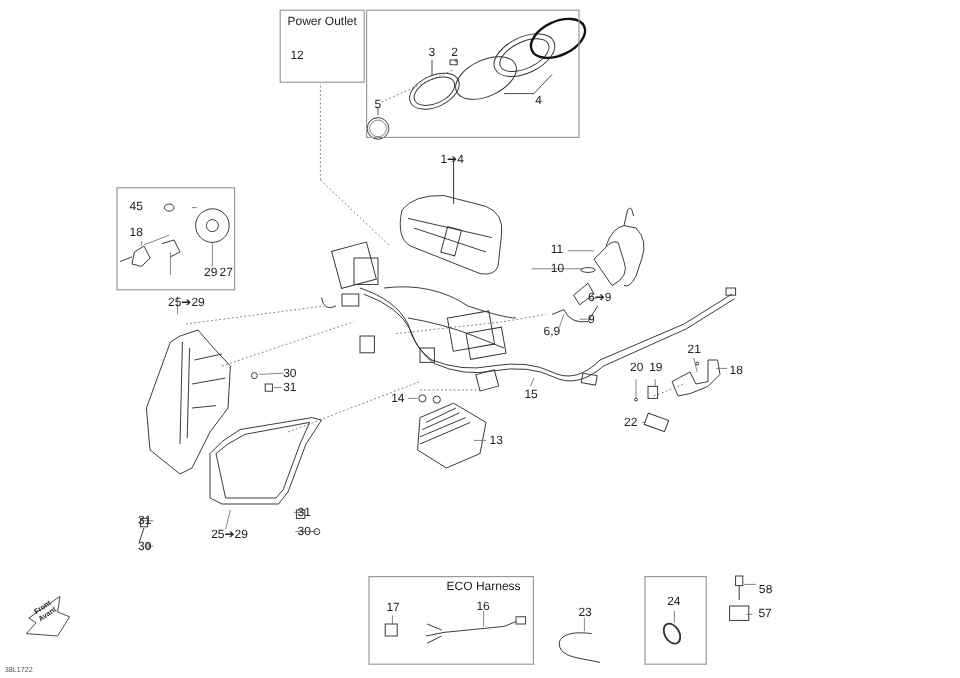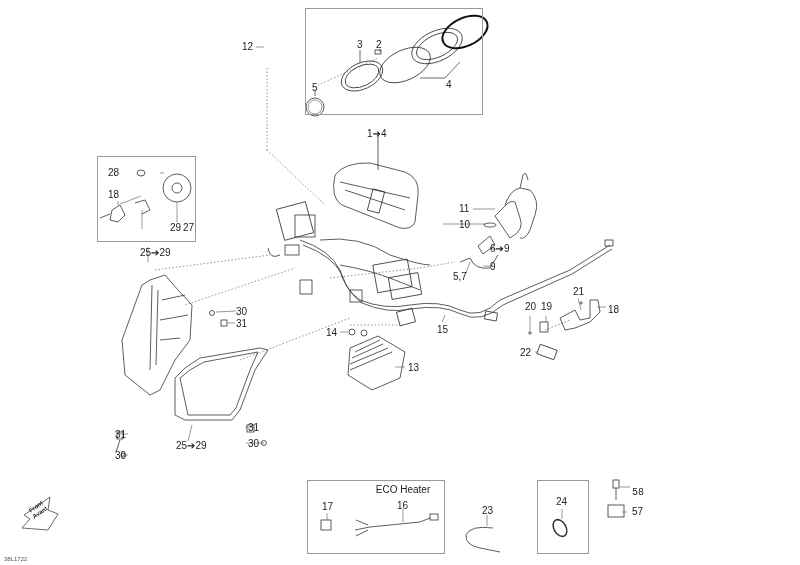--- a/index.html
+++ b/index.html
@@ -182,45 +182,48 @@
         <line x1="620" y1="487" x2="630" y2="487"></line>
         <line x1="627" y1="512" x2="622" y2="512"></line>
       </g>
 
       <g stroke="#444">
         <path d="M50 497 L48 510 L58 514 L48 530 L22 528 L30 519 L24 515 Z" fill="#fff"></path>
       </g>
     </g>
   </svg>
 
+  <div class="box" style="left:233px;top:8px;width:69px;height:59px;">
+    <div class="boxtitle" style="left:0;width:69px;top:4px;">Power Outlet</div>
+  </div>
   <div class="box" style="left:305px;top:8px;width:176px;height:105px;background:transparent;"></div>
   <div class="box" style="left:97px;top:156px;width:97px;height:84px;background:transparent;"></div>
   <div class="box" style="left:307px;top:480px;width:136px;height:72px;background:transparent;">
-    <div class="boxtitle" style="left:50px;width:90px;top:3px;">ECO Heater</div>
+    <div class="boxtitle" style="left:50px;width:90px;top:3px;">ECO Harness</div>
   </div>
   <div class="box" style="left:537px;top:480px;width:50px;height:72px;background:transparent;"></div>
 
   <div class="lbl" style="left:242px;top:42px;">12</div>
   <div class="lbl" style="left:357px;top:40px;">3</div>
   <div class="lbl" style="left:376px;top:40px;">2</div>
   <div class="lbl" style="left:446px;top:80px;">4</div>
   <div class="lbl" style="left:312px;top:83px;">5</div>
   <div class="lbl" style="left:367px;top:129px;text-align:center;">1➔4</div>
 
-  <div class="lbl" style="left:108px;top:168px;">28</div>
+  <div class="lbl" style="left:108px;top:168px;">45</div>
   <div class="lbl" style="left:108px;top:190px;">18</div>
   <div class="lbl" style="left:143px;top:223px;padding-left:40px;">27</div>
   <div class="lbl" style="left:170px;top:223px;">29</div>
   <div class="lbl" style="left:140px;top:248px;">25➔29</div>
 
   <div class="lbl" style="left:459px;top:204px;">11</div>
   <div class="lbl" style="left:459px;top:220px;">10</div>
   <div class="lbl" style="left:490px;top:244px;">6➔9</div>
   <div class="lbl" style="left:490px;top:262px;">9</div>
-  <div class="lbl" style="left:453px;top:272px;">5,7</div>
+  <div class="lbl" style="left:453px;top:272px;">6,9</div>
 
   <div class="lbl" style="left:573px;top:287px;">21</div>
   <div class="lbl" style="left:525px;top:302px;">20</div>
   <div class="lbl" style="left:541px;top:302px;">19</div>
   <div class="lbl" style="left:608px;top:305px;">18</div>
   <div class="lbl" style="left:520px;top:348px;">22</div>
   <div class="lbl" style="left:437px;top:325px;">15</div>
   <div class="lbl" style="left:326px;top:328px;">14</div>
   <div class="lbl" style="left:408px;top:363px;">13</div>
 

